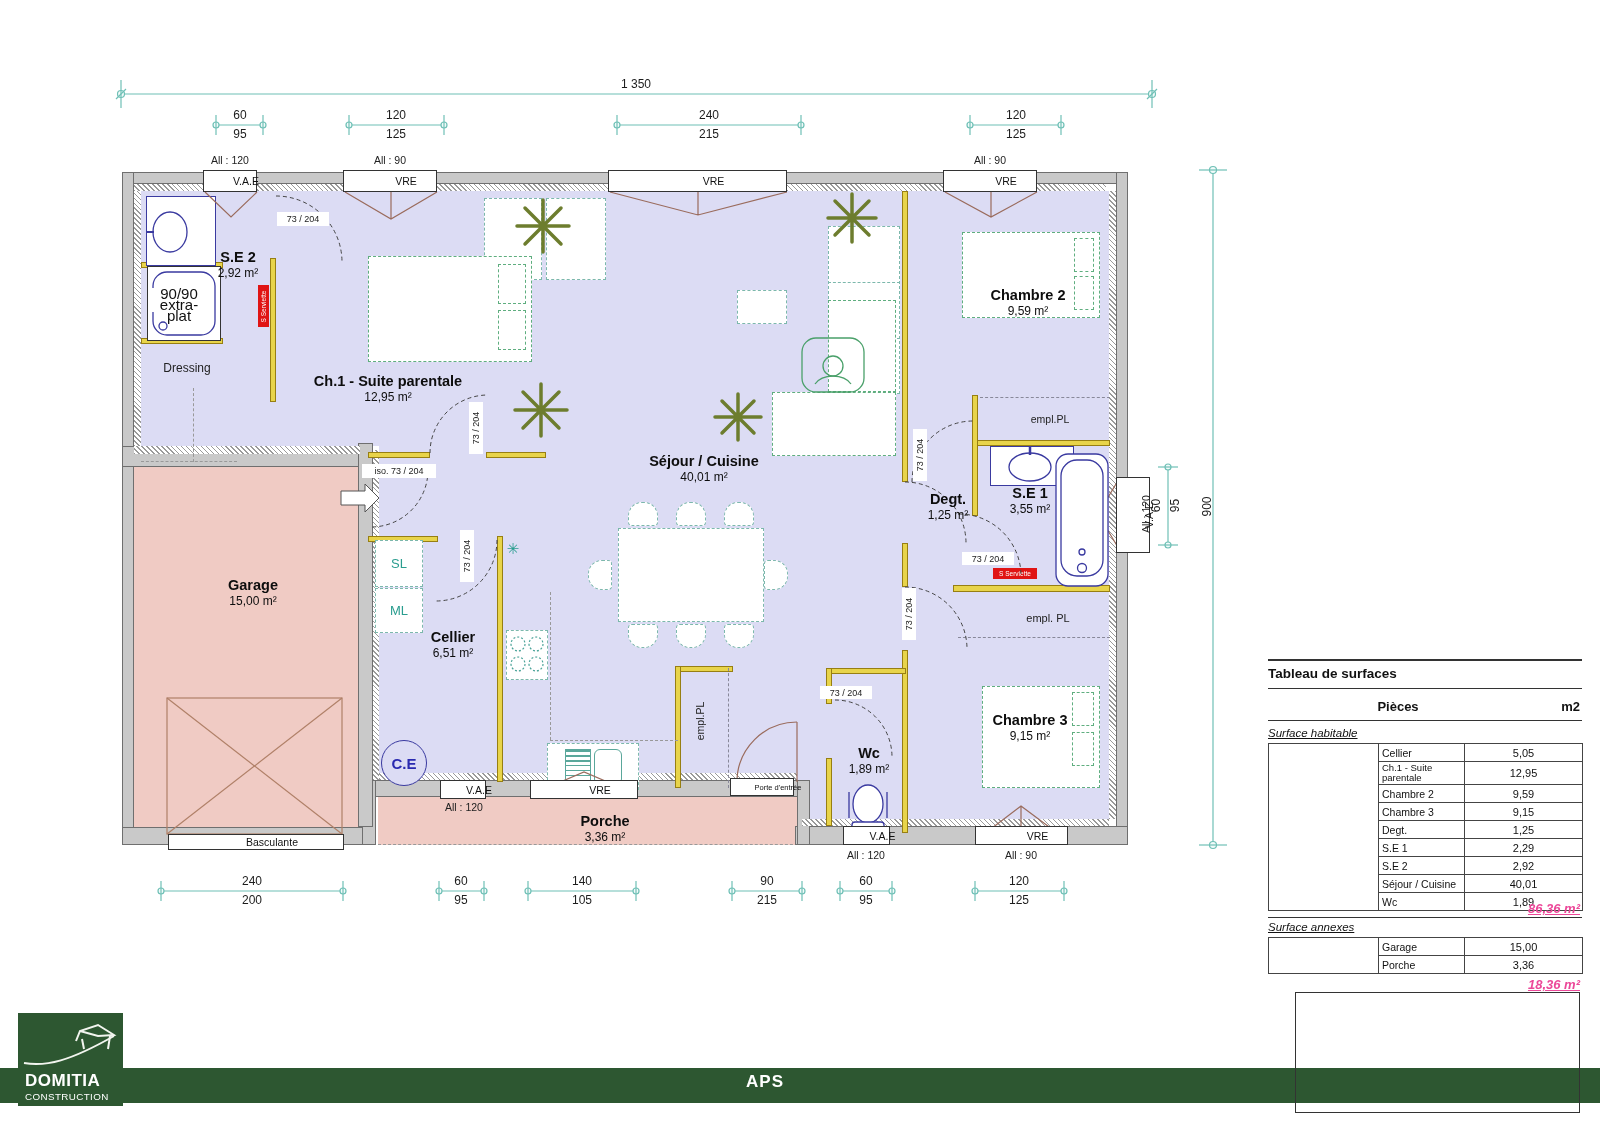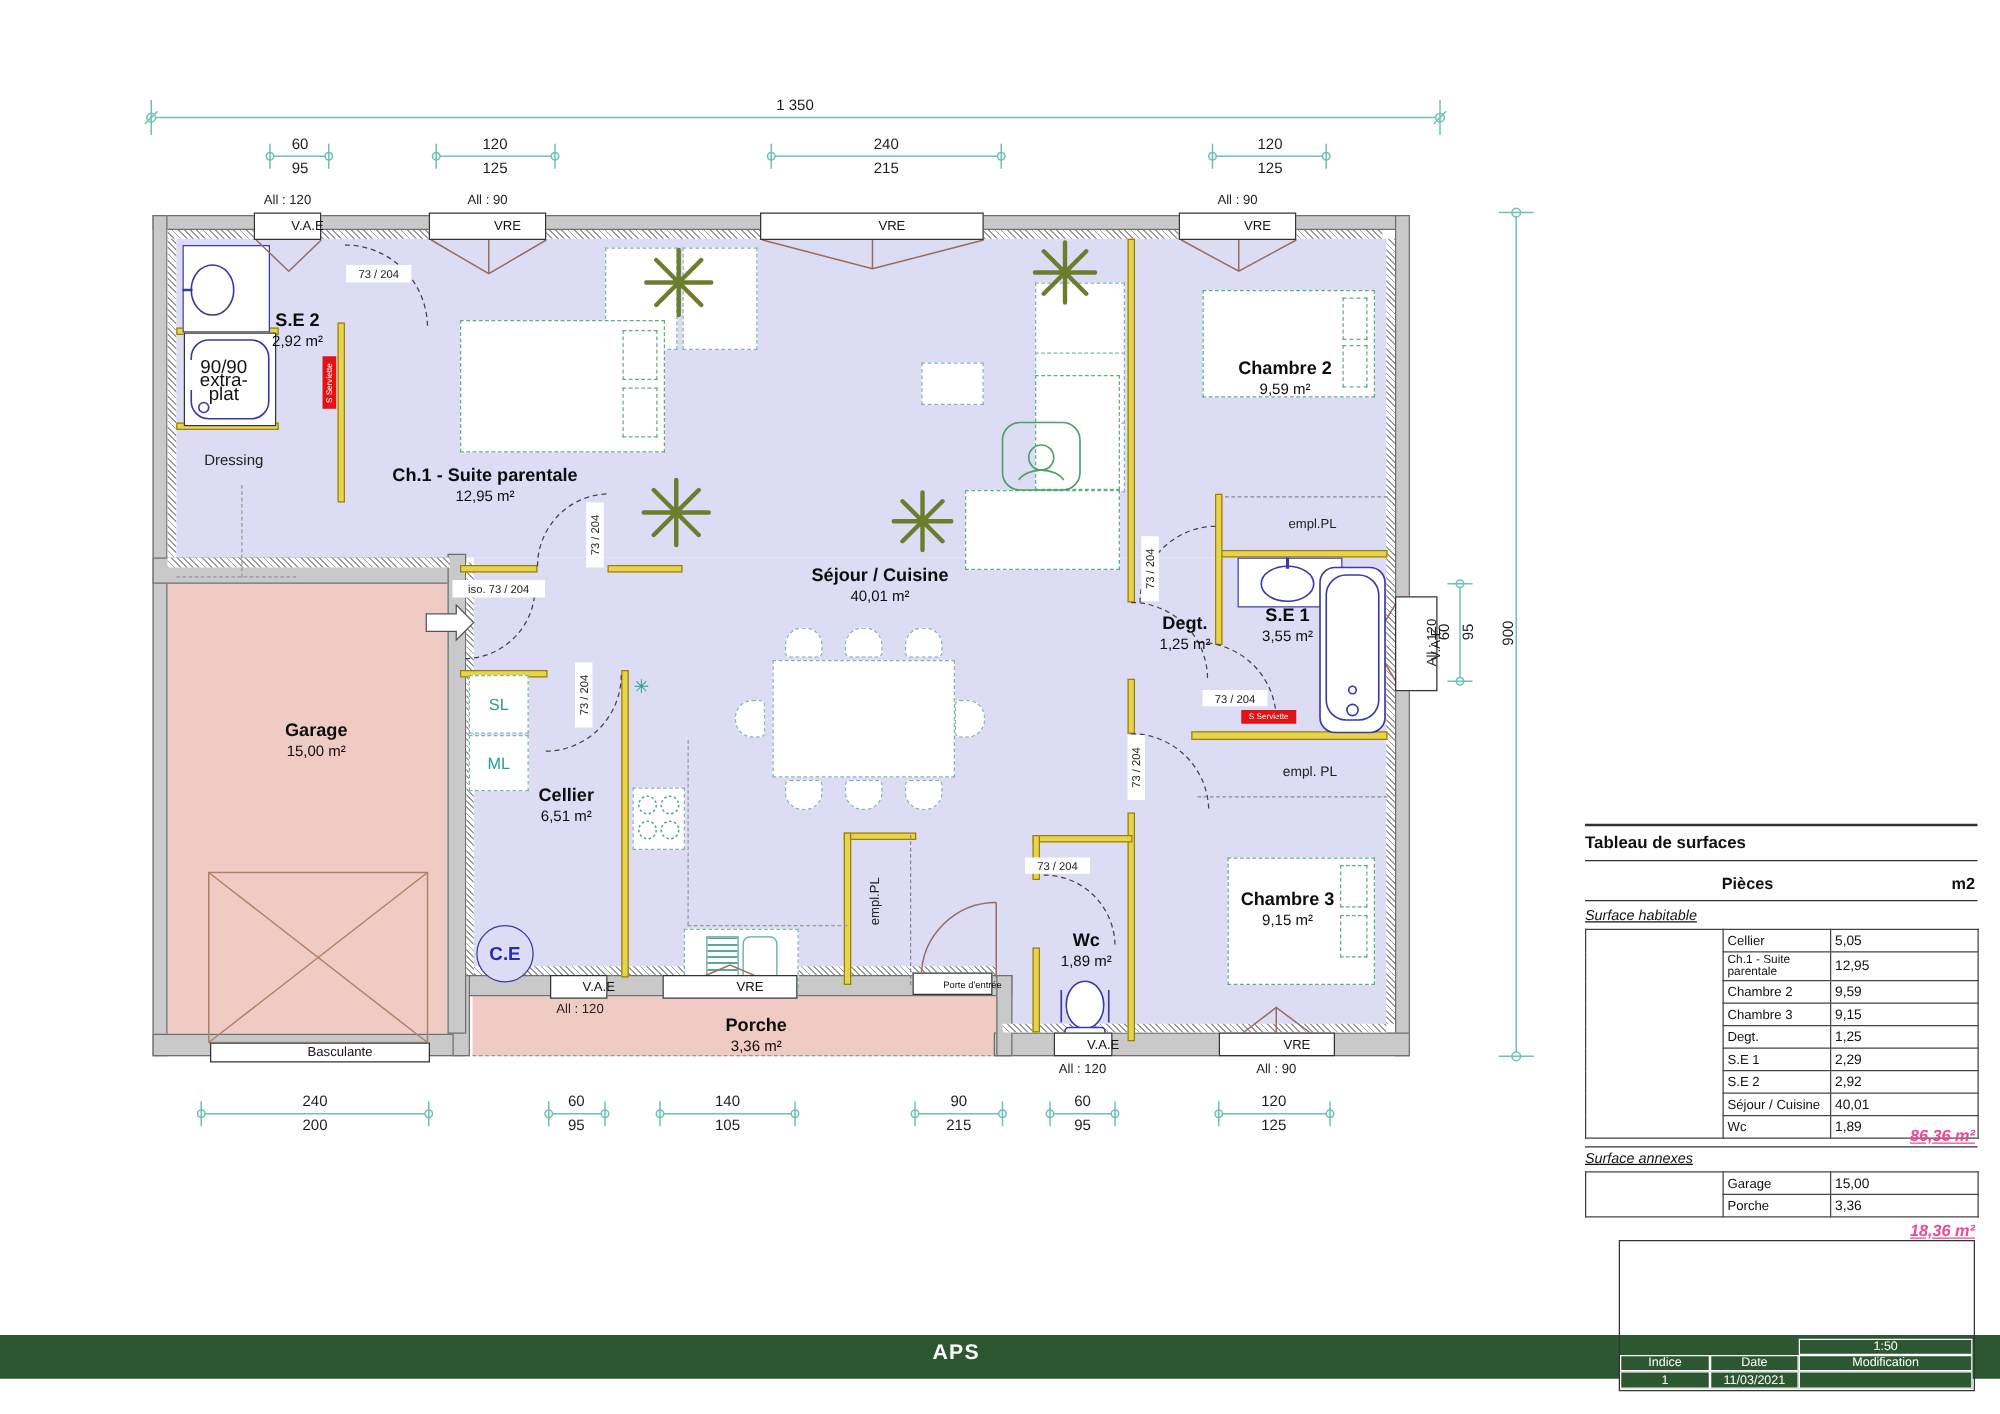--- a/index.html
+++ b/index.html
@@ -24,21 +24,21 @@
   .red{background:#e01414;overflow:hidden;display:flex;align-items:center;justify-content:center;}
   .red span{color:#fff;font-size:6.5px;white-space:nowrap;}
   .dimnum{font-size:12px;color:#1c1c1c;text-align:center;line-height:13px;white-space:nowrap;}
   .pair span{display:block;}
   .pair .b{margin-top:6px;}
   .teallbl{color:#2a9d8f;font-size:13px;display:flex;align-items:center;justify-content:center;}
   .counter{background:#fff;border:1.3px solid #3a3aa0;}
   .panel-hr{border-top:1.5px solid #333;}
   .stbl{border-collapse:collapse;table-layout:fixed;width:314px;}
   .stbl td{border:1px solid #444;font-size:10.5px;padding:1px 3px;color:#111;height:15px;vertical-align:middle;}
-  .stbl td.v{text-align:left;font-size:11px;}
+  .stbl td.v{text-align:center;font-size:11px;}
   .stbl td.empty{border:1px solid #444;}
   .totals{font-size:13px;font-weight:bold;font-style:italic;text-decoration:underline;text-align:right;color:#ec4899;}
   .sectlbl{font-size:11.5px;font-style:italic;text-decoration:underline;color:#111;}
   .greencell{border:1px solid #fff;color:#fff;font-size:10px;display:flex;align-items:center;justify-content:center;}
 </style>
 </head>
 <body>
 
 <div id="canvas">
 
@@ -549,40 +549,28 @@
             <td class="v">3,36</td>
           </tr>
     </tbody>
       </table>
   </div>
   <div class="a totals" style="left:1420px;top:977px;width:160px;">18,36 m²</div>
 
   <div class="a" style="left:0;top:1068px;width:1600px;height:35px;background:#2d5731;"></div>
   <div class="a" style="left:600px;top:1072px;width:330px;text-align:center;color:#fff;font-weight:bold;font-size:17px;letter-spacing:1px;">APS</div>
 
+  <div class="a" style="left:18px;top:1013px;width:105px;height:93px;background:#2d5731;">
+    <svg width="105" height="52" viewBox="0 0 105 52" style="position:absolute;left:0;top:6px;">
+      <g stroke="#f2f5ef" stroke-width="2" fill="none">
+        <path d="M58 22 L62 12 L80 6 L96 16 L92 17 L90 30 M64 20 L66 30"></path>
+        <path d="M62 12 L80 17 L96 16"></path>
+        <path d="M6 44 C28 48 52 42 96 17"></path>
+      </g>
+    </svg>
+    <div style="position:absolute;left:7px;top:58px;color:#fff;font-weight:bold;font-size:17px;letter-spacing:.5px;">DOMITIA</div>
+    <div style="position:absolute;left:7px;top:78px;color:#fff;font-size:9.8px;letter-spacing:.4px;">CONSTRUCTION</div>
+  </div>
 
   <div class="a" style="left:1295px;top:992px;width:285px;height:121px;border:1.5px solid #333;">
-    <div class="a" style="left:0;top:78px;width:282px;height:40px;background:#2d5731;">
-      <div class="a greencell" style="left:143px;top:0;width:139px;height:13px;">
-          <span>1:50</span>
-        </div>
-      <div class="a greencell" style="left:0;top:13px;width:72px;height:13px;">
-          <span>Indice</span>
-        </div>
-      <div class="a greencell" style="left:72px;top:13px;width:71px;height:13px;">
-          <span>Date</span>
-        </div>
-      <div class="a greencell" style="left:143px;top:13px;width:139px;height:13px;">
-          <span>Modification</span>
-        </div>
-      <div class="a greencell" style="left:0;top:26px;width:72px;height:14px;">
-          <span>1</span>
-        </div>
-      <div class="a greencell" style="left:72px;top:26px;width:71px;height:14px;">
-          <span>11/03/2021</span>
-        </div>
-      <div class="a greencell" style="left:143px;top:26px;width:139px;height:14px;">
-          <span></span>
-        </div>
-    </div>
   </div>
 
 </div>
 
 </body></html>

